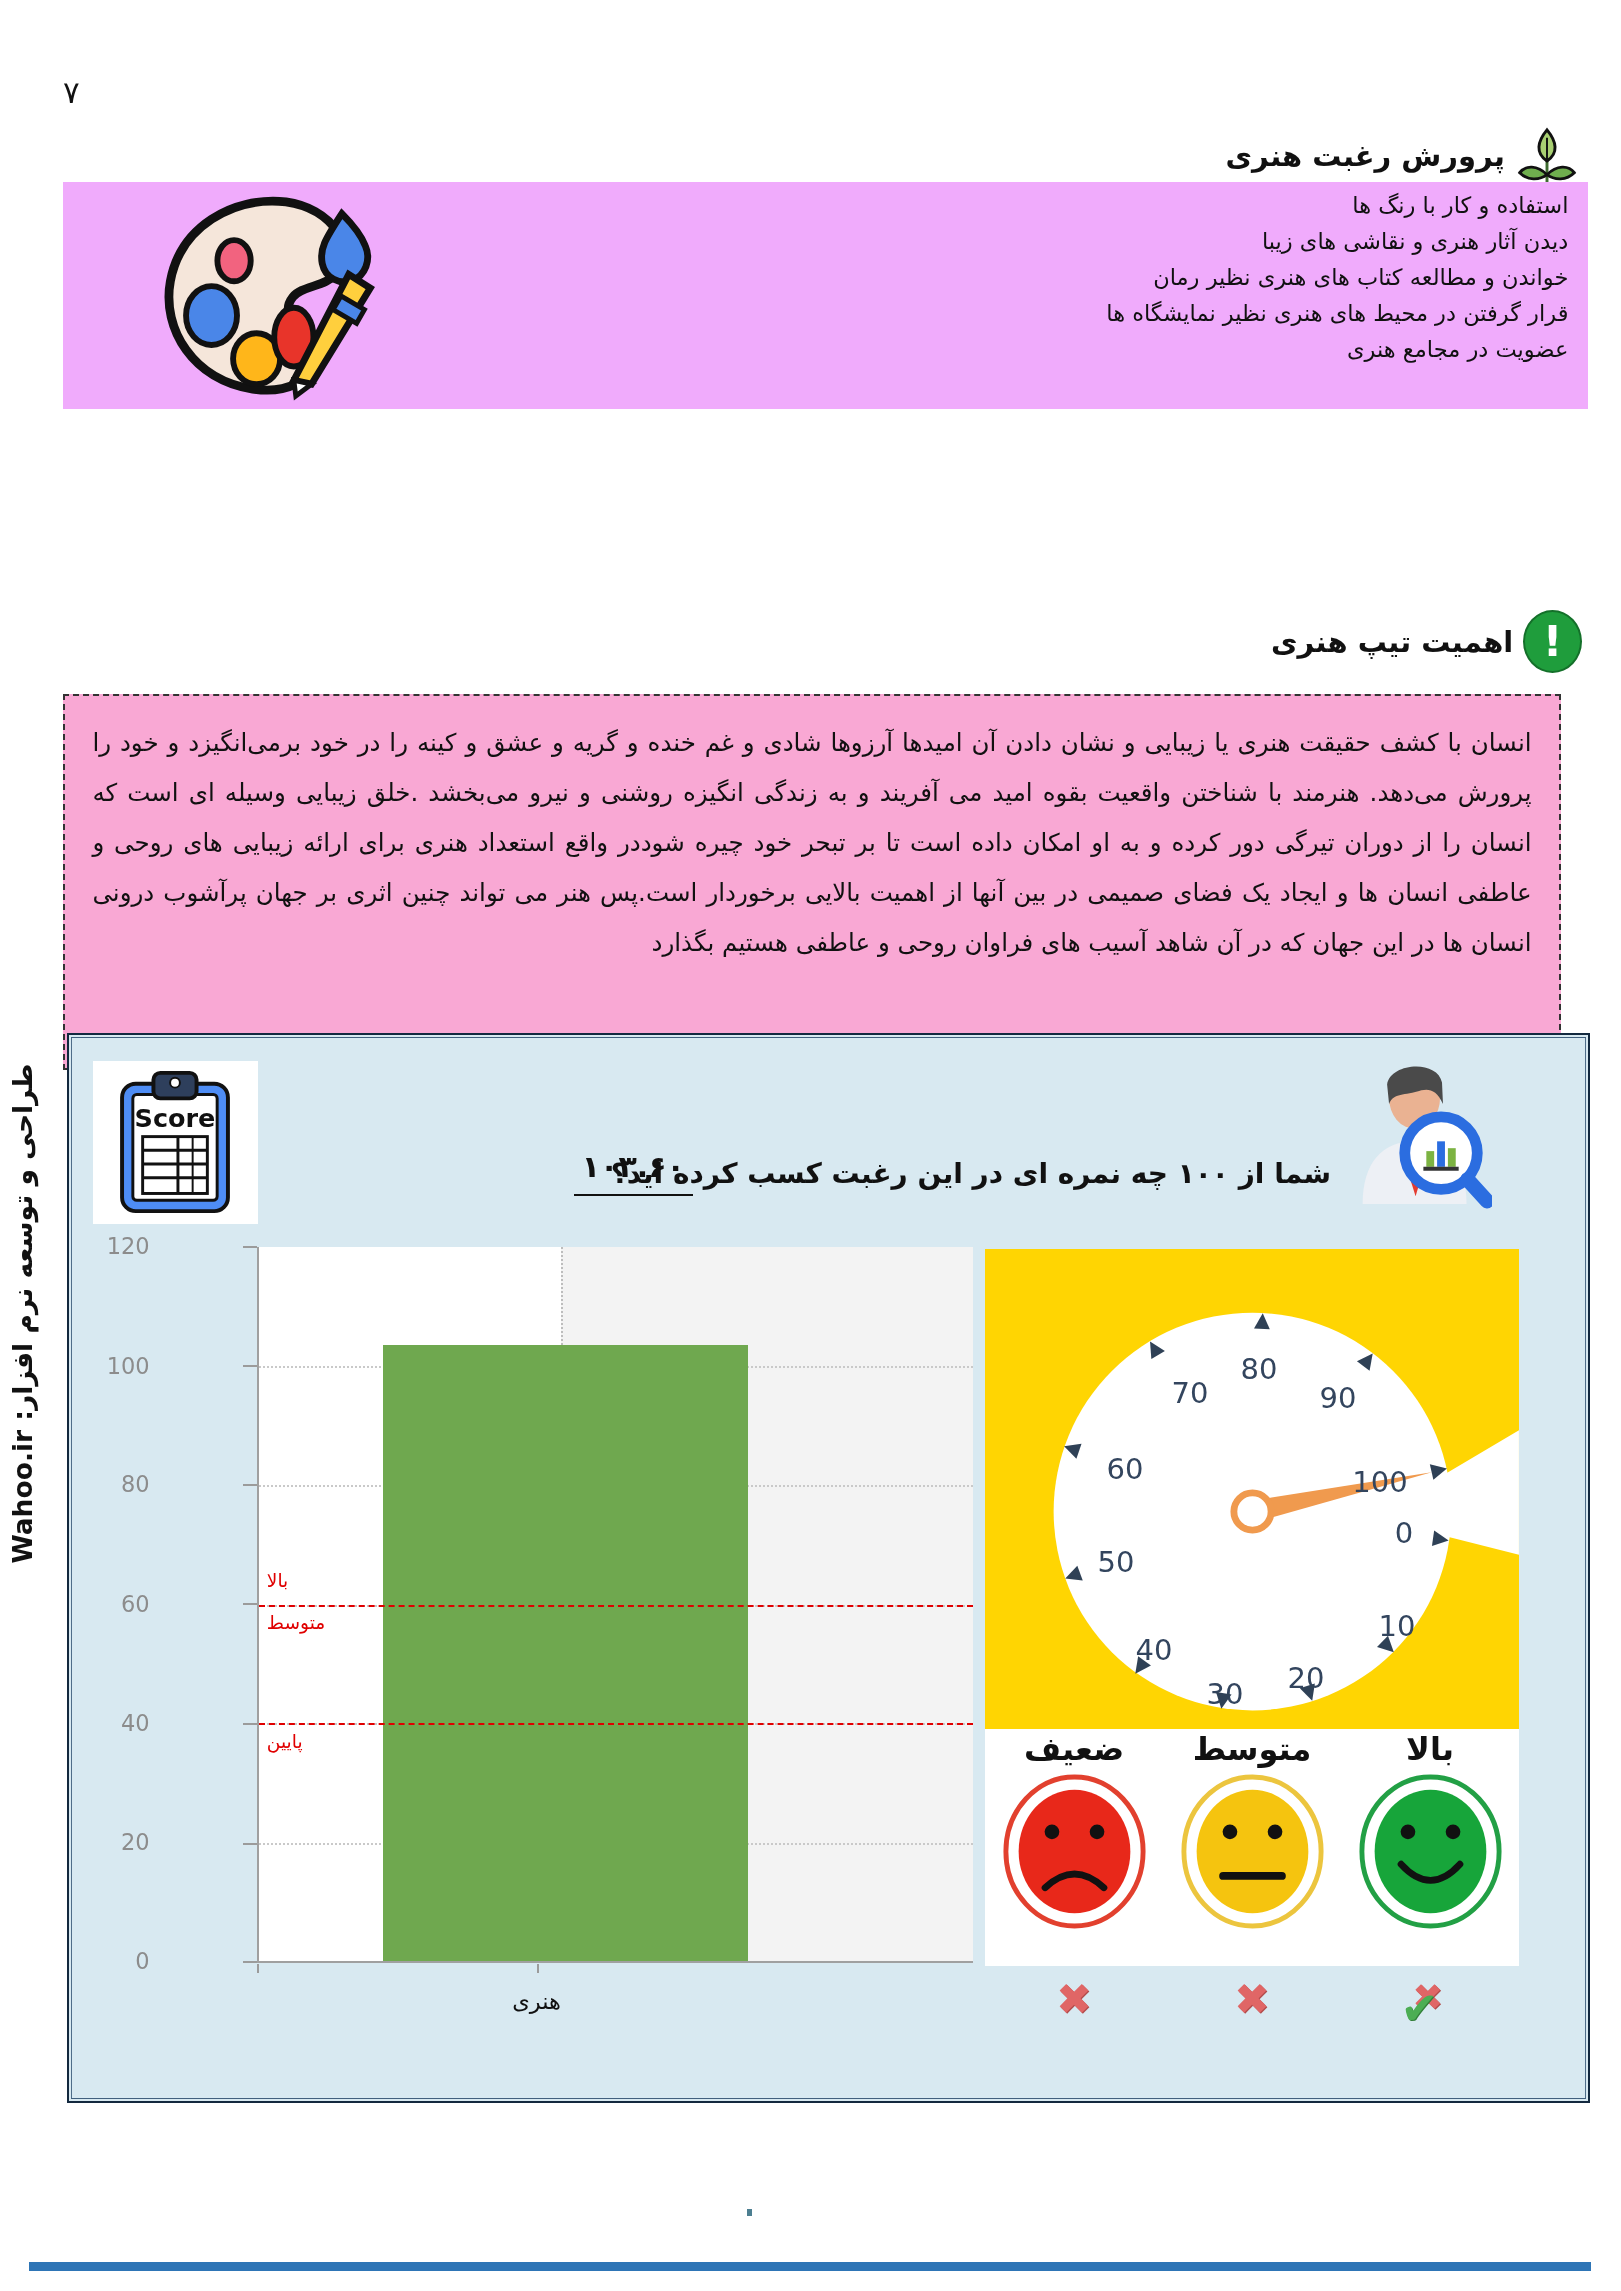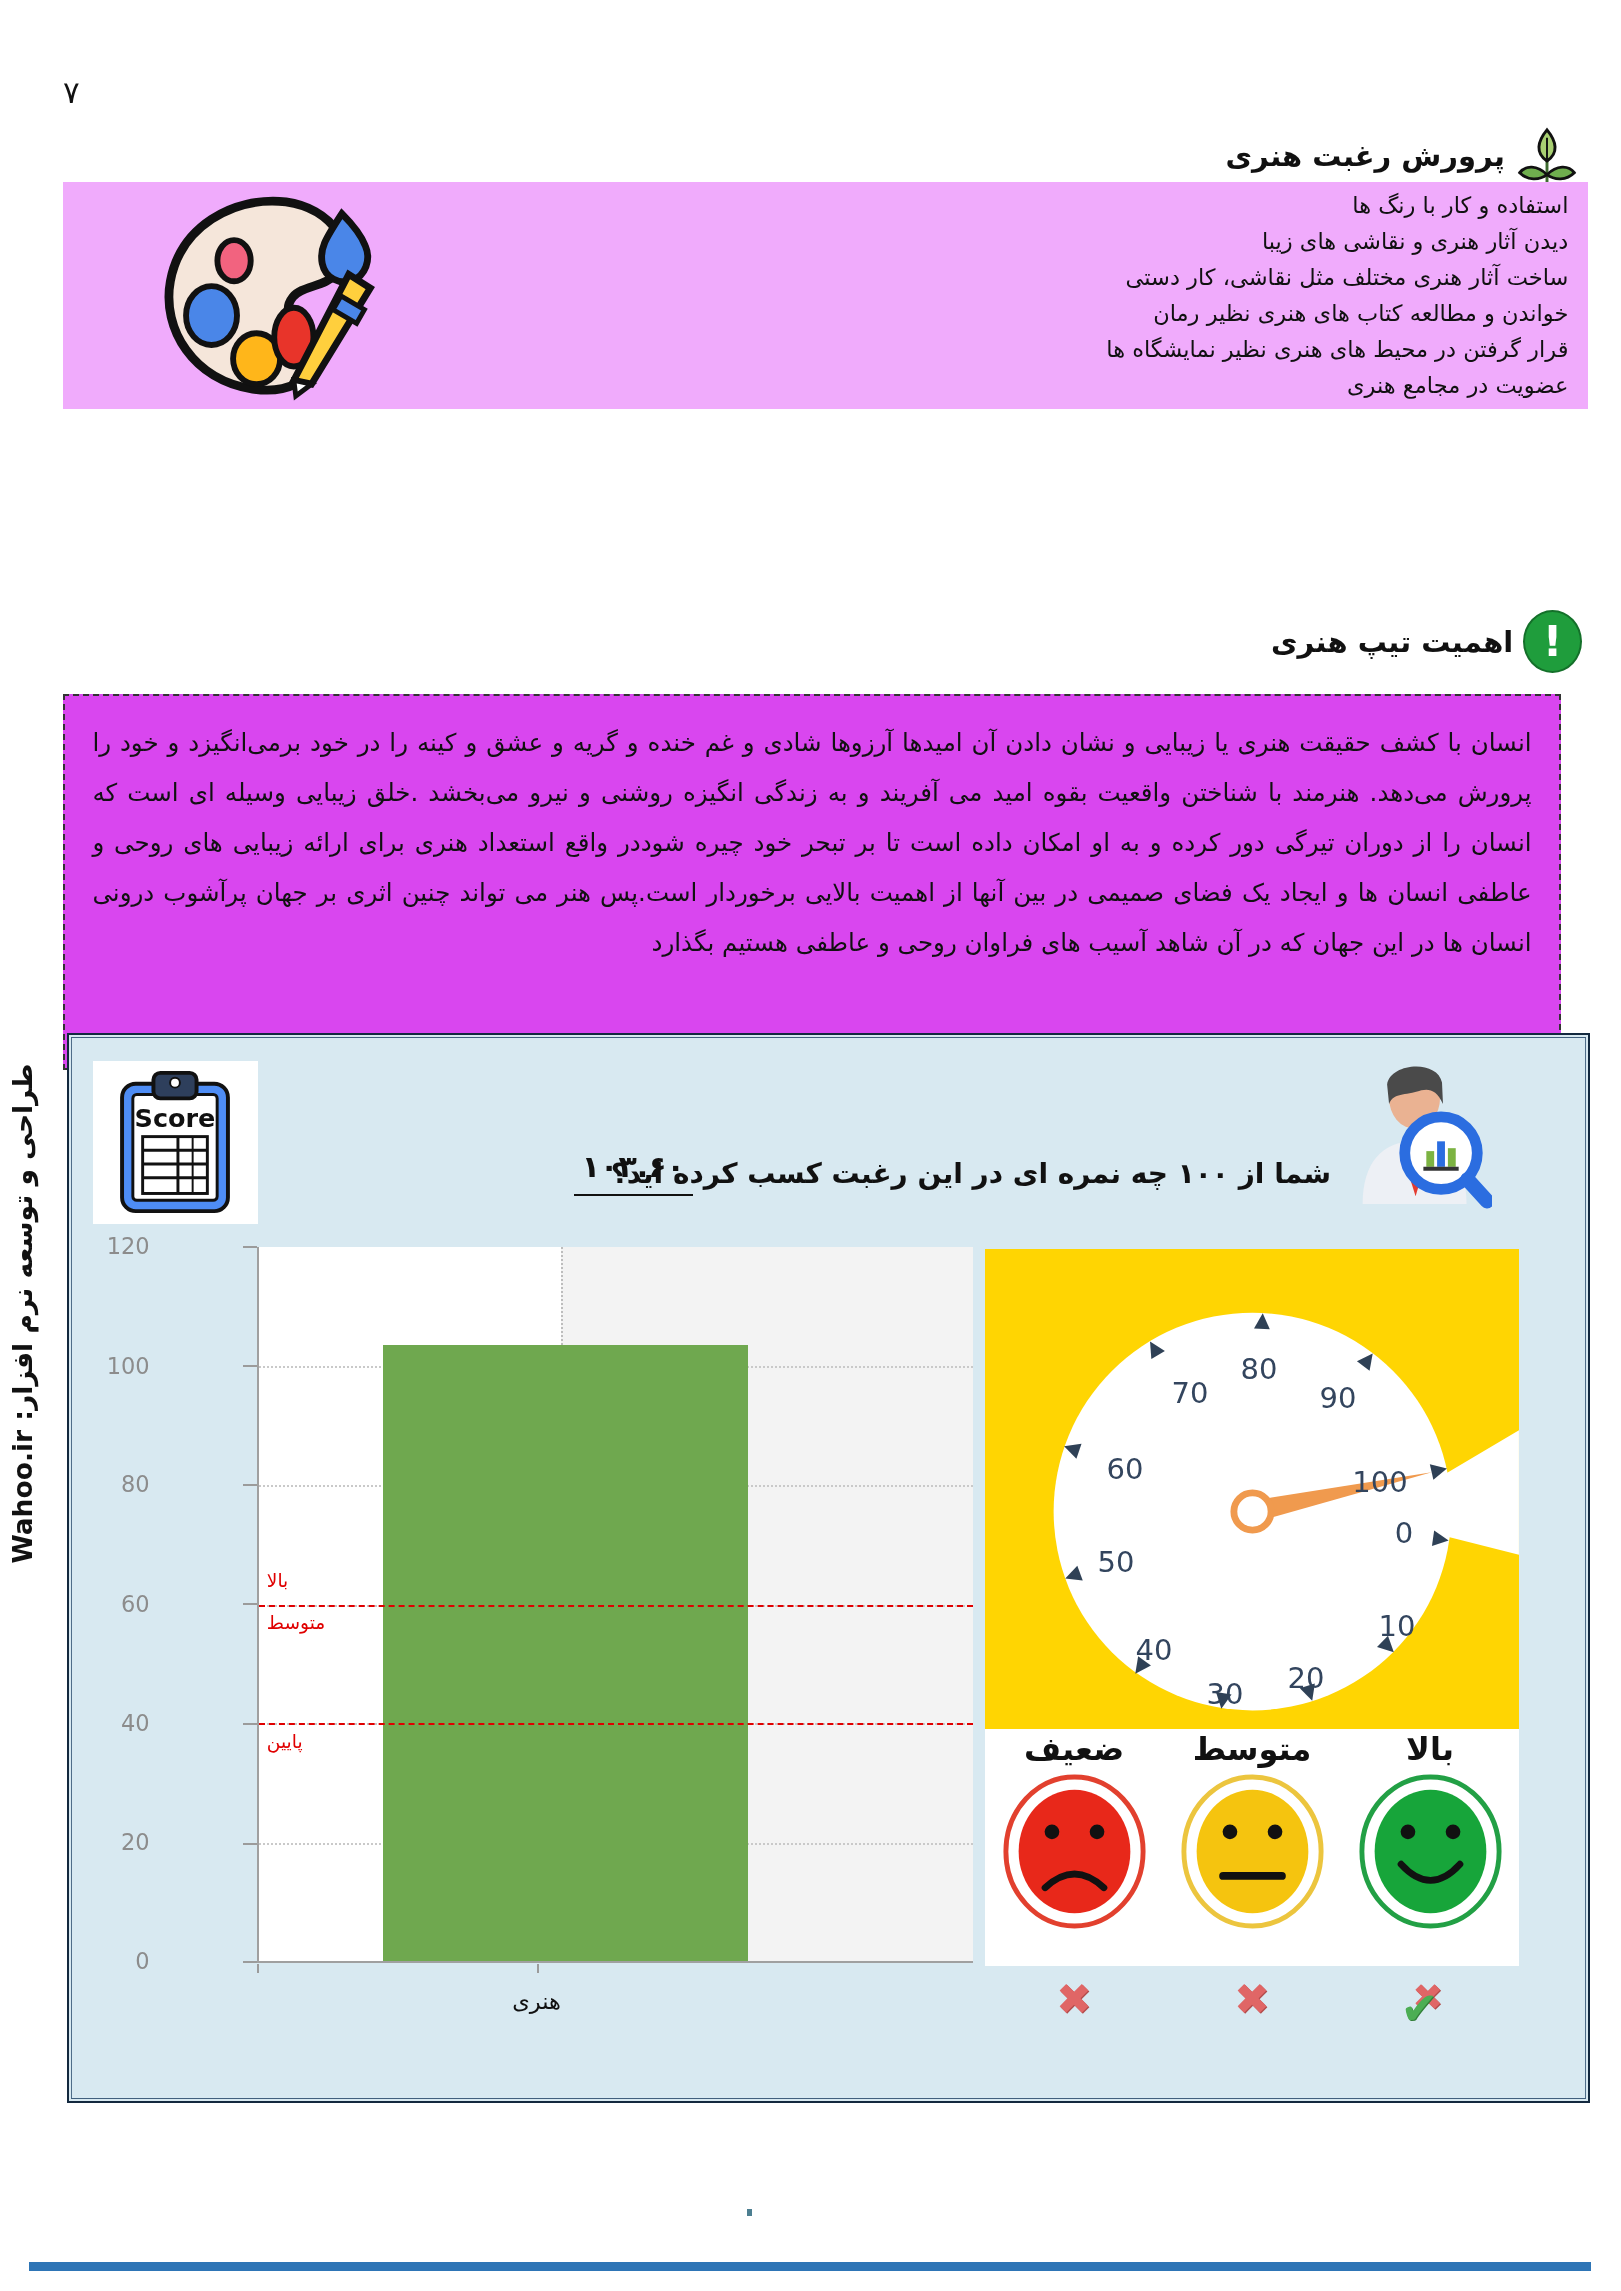--- a/index.html
+++ b/index.html
@@ -15,21 +15,21 @@
   .green-box { position:absolute; left:63px; top:182px; width:1525px; height:227px; background:#f0abfc; }
   .green-box .items { position:absolute; right:19.6px; top:4.9px; direction:rtl; text-align:right; font-size:22.5px; line-height:36px; color:#111; }
   .palette-wrap { position:absolute; left:76px; top:5.9px; }
 
   .header2 { position:absolute; right:39px; top:610px; display:flex; align-items:center; gap:9.8px; }
   .header2 .title { font-size:29px; font-weight:bold; color:#111; direction:rtl; }
   .warn-circle { width:59px; height:63px; border-radius:50%; background:#1f9d3c; border:2px solid #14702a;
                  display:flex; align-items:center; justify-content:center; }
   .warn-circle span { color:#fff; font-size:43px; font-weight:bold; line-height:1; }
 
-  .peach-box { position:absolute; left:63px; top:694px; width:1498px; height:376px; background:#d946ef;
+  .peach-box { position:absolute; left:63px; top:694px; width:1498px; height:376px; background:#f9a8d4;
                border:2px dashed #333; padding:21.6px 27.4px; direction:rtl; text-align:justify;
                font-size:24.5px; line-height:50px; color:#111; }
 
   .sidebar-credit { position:absolute; left:-268px; top:1294px; width:588px; height:39px;
                     transform:rotate(-90deg); direction:rtl; text-align:center;
                     font-size:26.5px; font-weight:bold; color:#111; white-space:nowrap; }
 
   .panel { position:absolute; left:67px; top:1033px; width:1523px; height:1070px; background:#d8e9f1;
            border:2px solid #13293f; box-shadow: inset 0 0 0 2px #d8e9f1, inset 0 0 0 2.9px #41607e; }
 
@@ -116,21 +116,20 @@
         <ellipse cx="158" cy="152" rx="20" ry="30" fill="#e8342a" stroke="#111" stroke-width="6"></ellipse>
         <path d="M207 26 C190 52 184 62 187 77 C190 92 205 99 218 94 C231 89 237 73 231 59 C226 46 217 36 207 26 Z" fill="#4a86e8" stroke="#111" stroke-width="7"></path>
         <polygon points="214,88 236,102 176,200 158,196" fill="#ffcf3d" stroke="#111" stroke-width="7"></polygon>
         <polygon points="206,110 230,124 222,138 198,124" fill="#4a86e8" stroke="#111" stroke-width="5"></polygon>
         <polygon points="176,200 158,196 160,212" fill="#fff" stroke="#111" stroke-width="5"></polygon>
       </svg>
     </div>
     <div class="items">
       <div>استفاده و کار با رنگ ها</div>
       <div>دیدن آثار هنری و نقاشی های زیبا</div>
-      <div>ساخت آثار هنری مختلف مثل نقاشی، کار دستی</div>
       <div>خواندن و مطالعه کتاب های هنری نظیر رمان</div>
       <div>قرار گرفتن در محیط های هنری نظیر نمایشگاه ها</div>
       <div>عضویت در مجامع هنری</div>
     </div>
   </div>
 
   <div class="header2">
     <span class="title">اهمیت تیپ هنری</span>
     <span class="warn-circle">
       <span>!</span>

